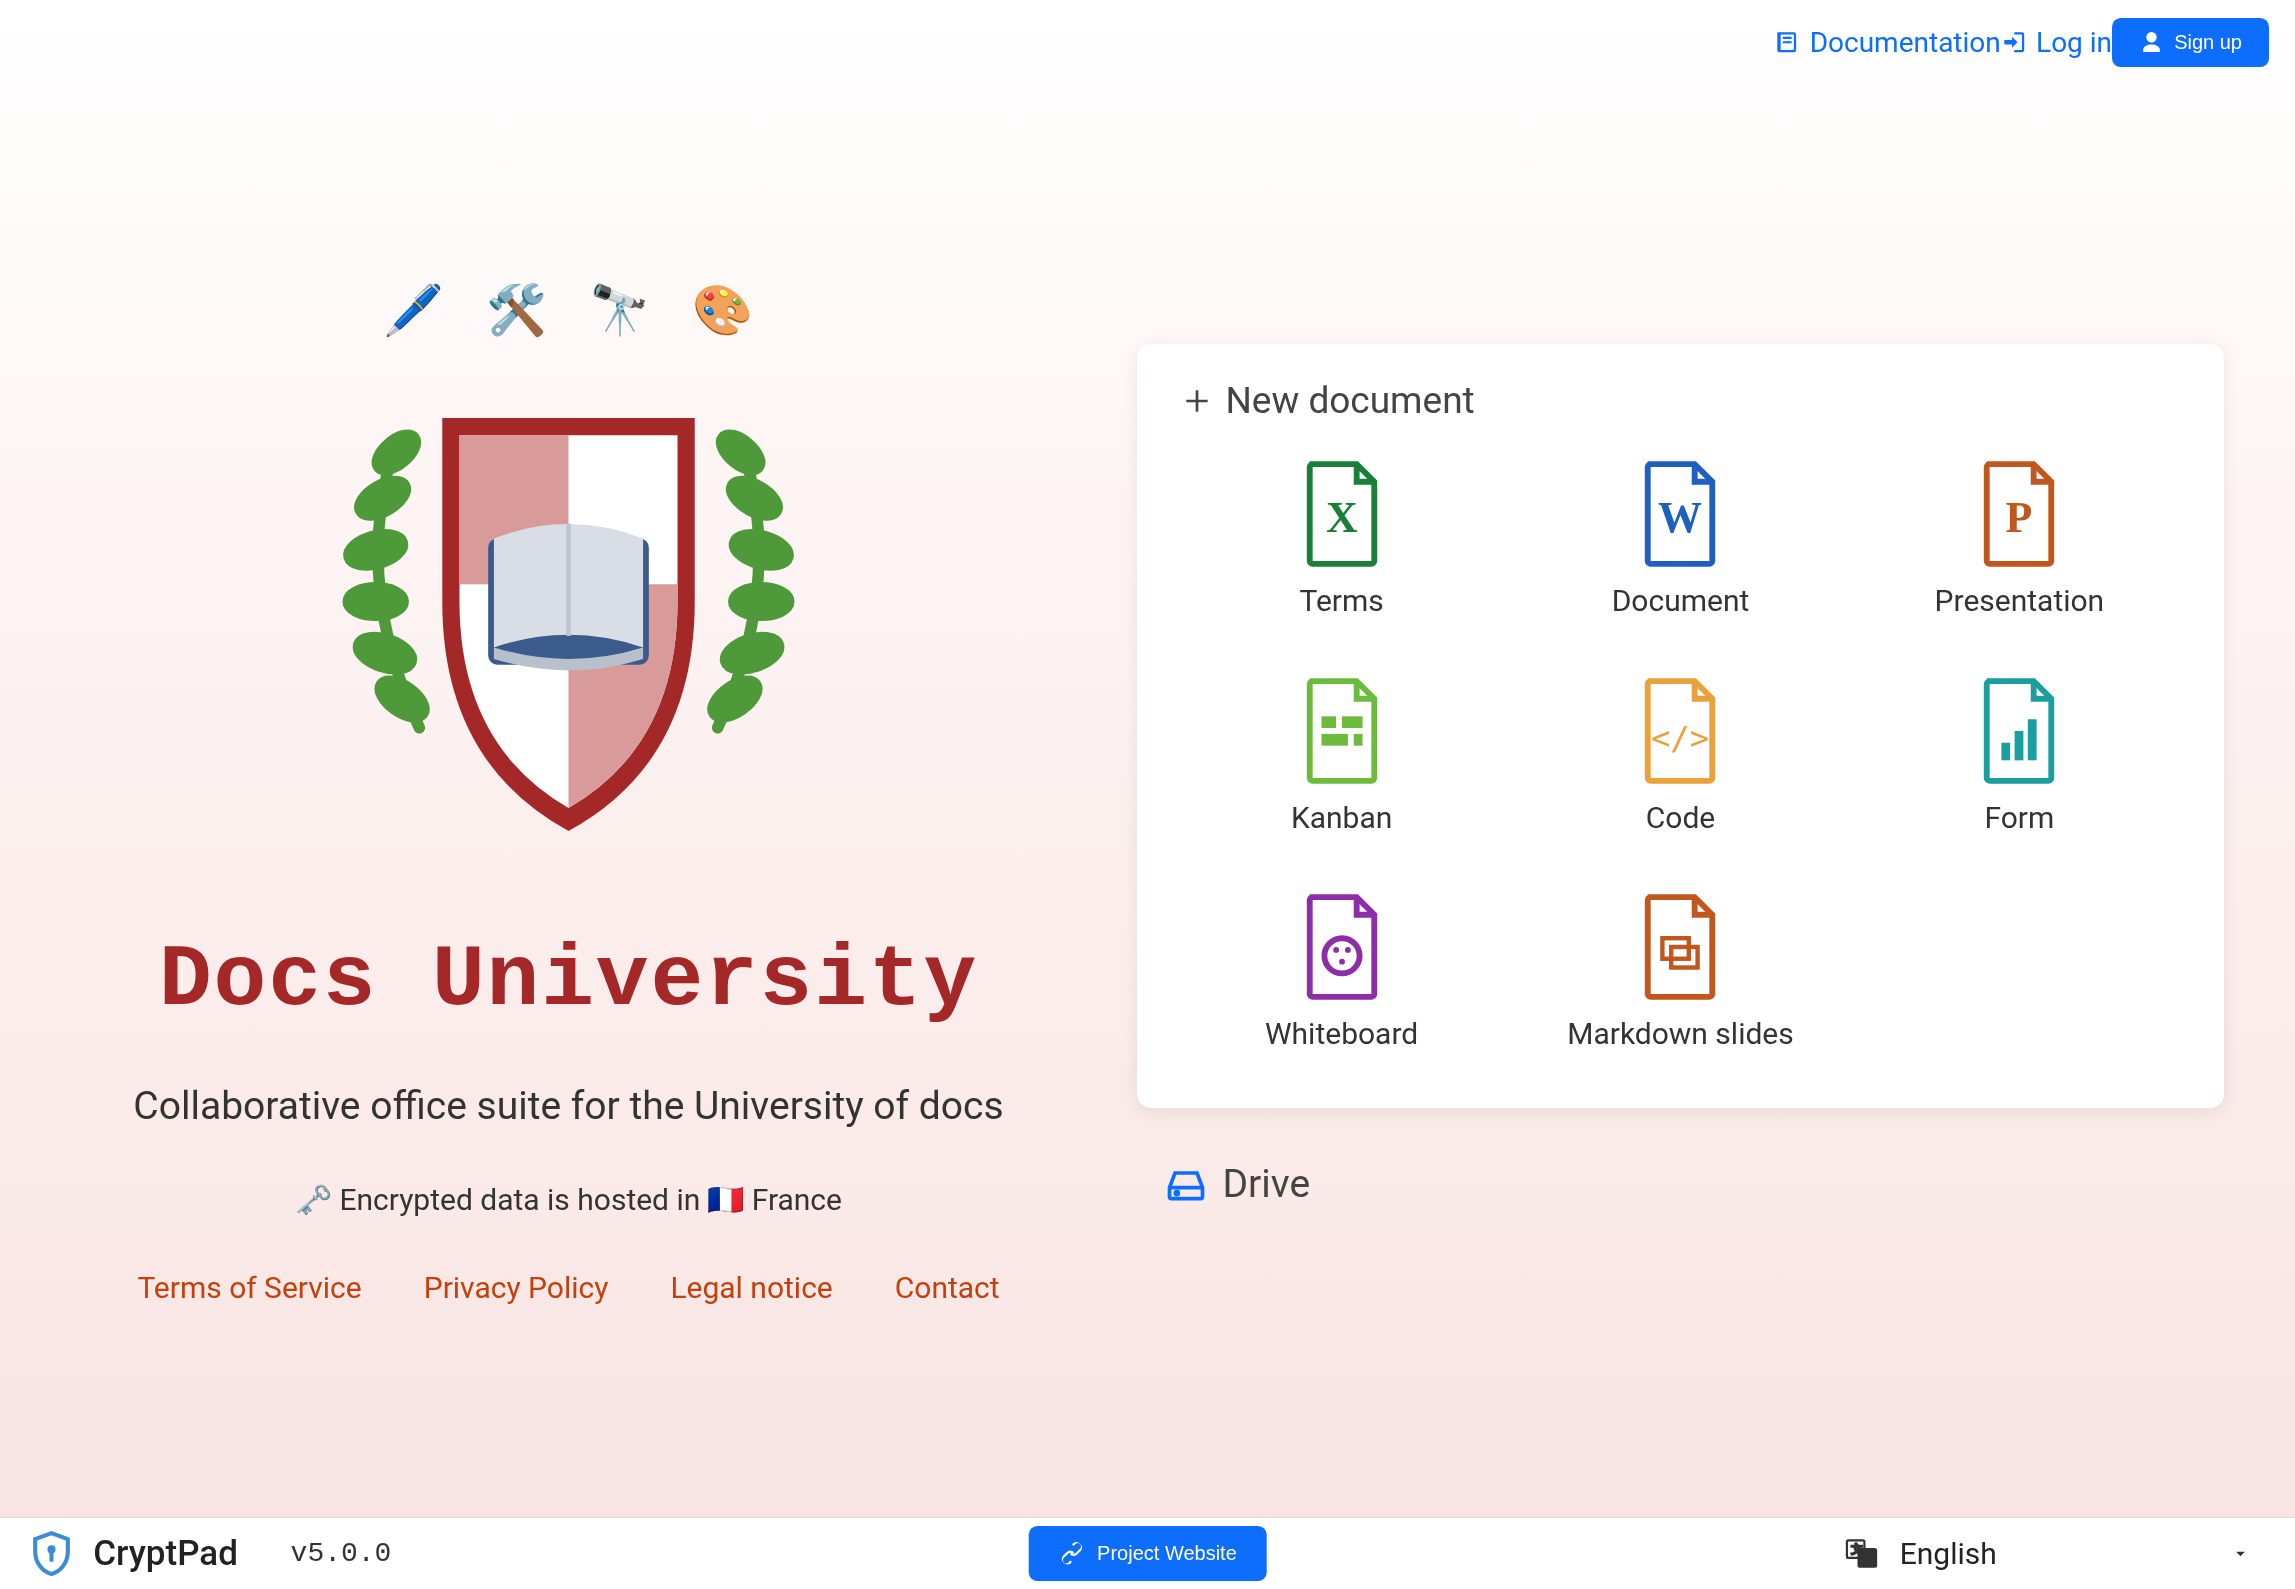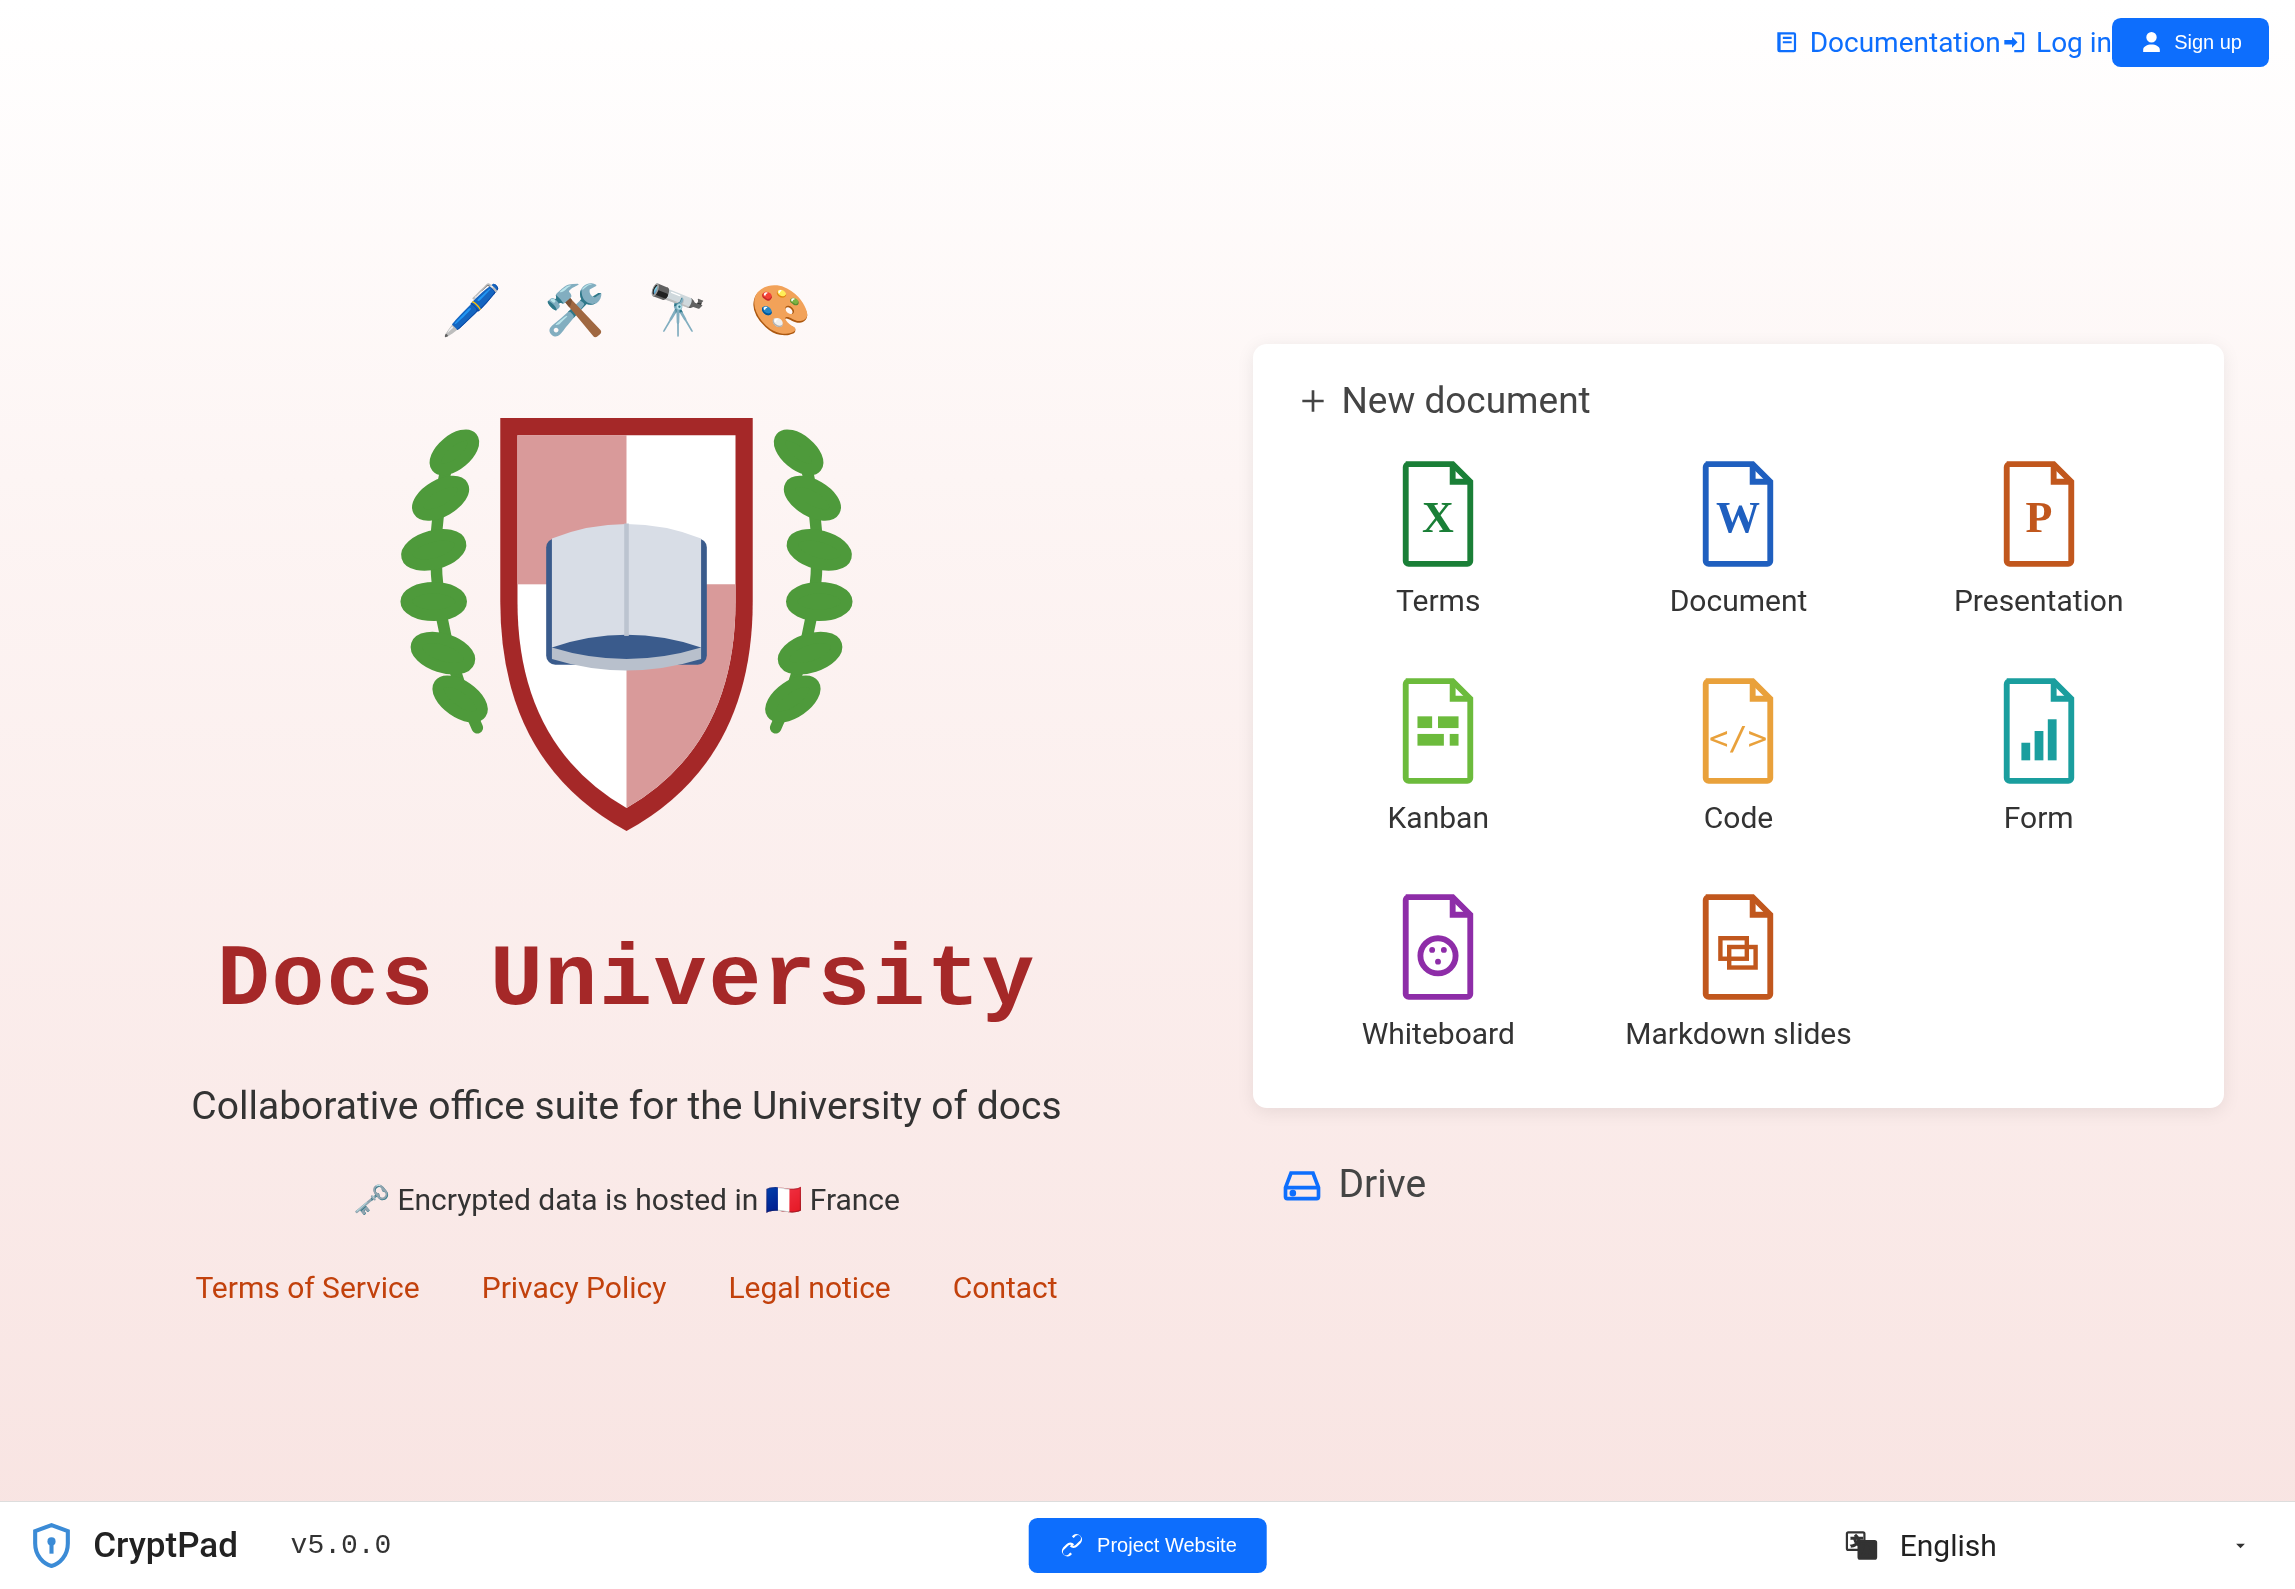--- a/index.html
+++ b/index.html
@@ -101,21 +101,21 @@
 }
 .legal-links a {
   color: #c2410c;
   font-size: 30px;
   text-decoration: none;
   cursor: pointer;
 }
 
 
 .right-col {
-  width: 971px;
+  width: 1087px;
   padding-top: 203px;
 }
 .new-doc-panel {
   background: #fff;
   border-radius: 14px;
   padding: 35px 44px 44px 44px;
   box-shadow: 0 3.5px 17.7px rgba(0,0,0,0.08);
 }
 .panel-title {
   font-size: 37px;
@@ -151,21 +151,21 @@
   gap: 15px;
   margin-top: 53px;
   margin-left: 26.5px;
   font-size: 39px;
   color: #444;
   cursor: pointer;
 }
 
 
 .footer {
-  height: 88px;
+  height: 72px;
   background: #fff;
   border-top: 0.9px solid #ddd;
   display: flex;
   align-items: center;
   padding: 0 26.5px;
   justify-content: space-between;
   position: relative;
 }
 .footer-left {
   display: flex;

